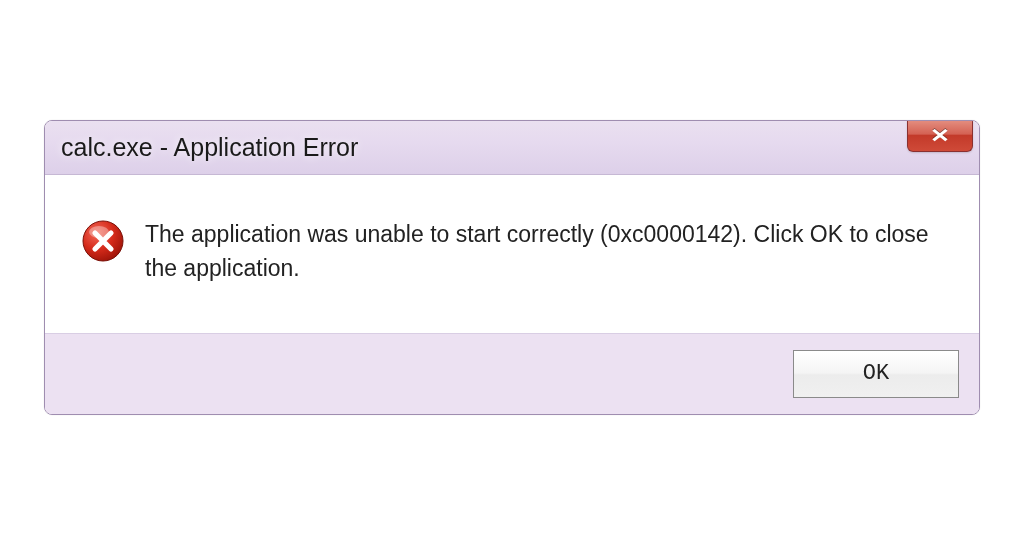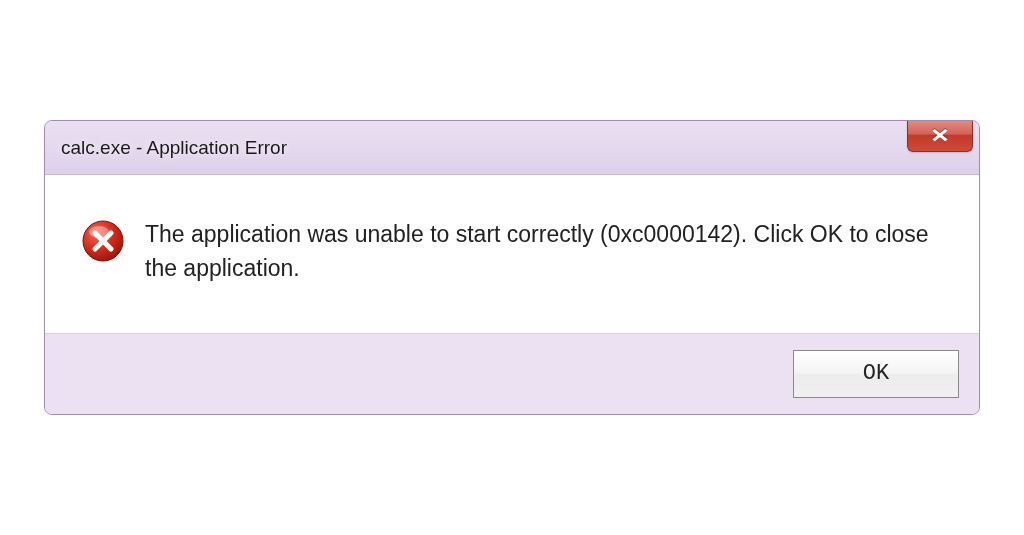--- a/index.html
+++ b/index.html
@@ -23,21 +23,21 @@
     .titlebar {
       height: 54px;
       background: linear-gradient(to bottom, #eae0f0 0%, #e6daef 40%, #ddd0e9 100%);
       border-bottom: 1px solid #c6b8d4;
       display: flex;
       align-items: stretch;
       padding: 0 0 0 16px;
       position: relative;
     }
     .title-text {
-      font-size: 19px;
+      font-size: 25px;
       color: #1a1a1a;
       align-self: center;
       flex: 1;
       text-shadow: 0 0 8px rgba(255,255,255,0.9);
     }
     .close-btn {
       width: 66px;
       height: 32px;
       margin-top: -1px;
       margin-right: 6px;

